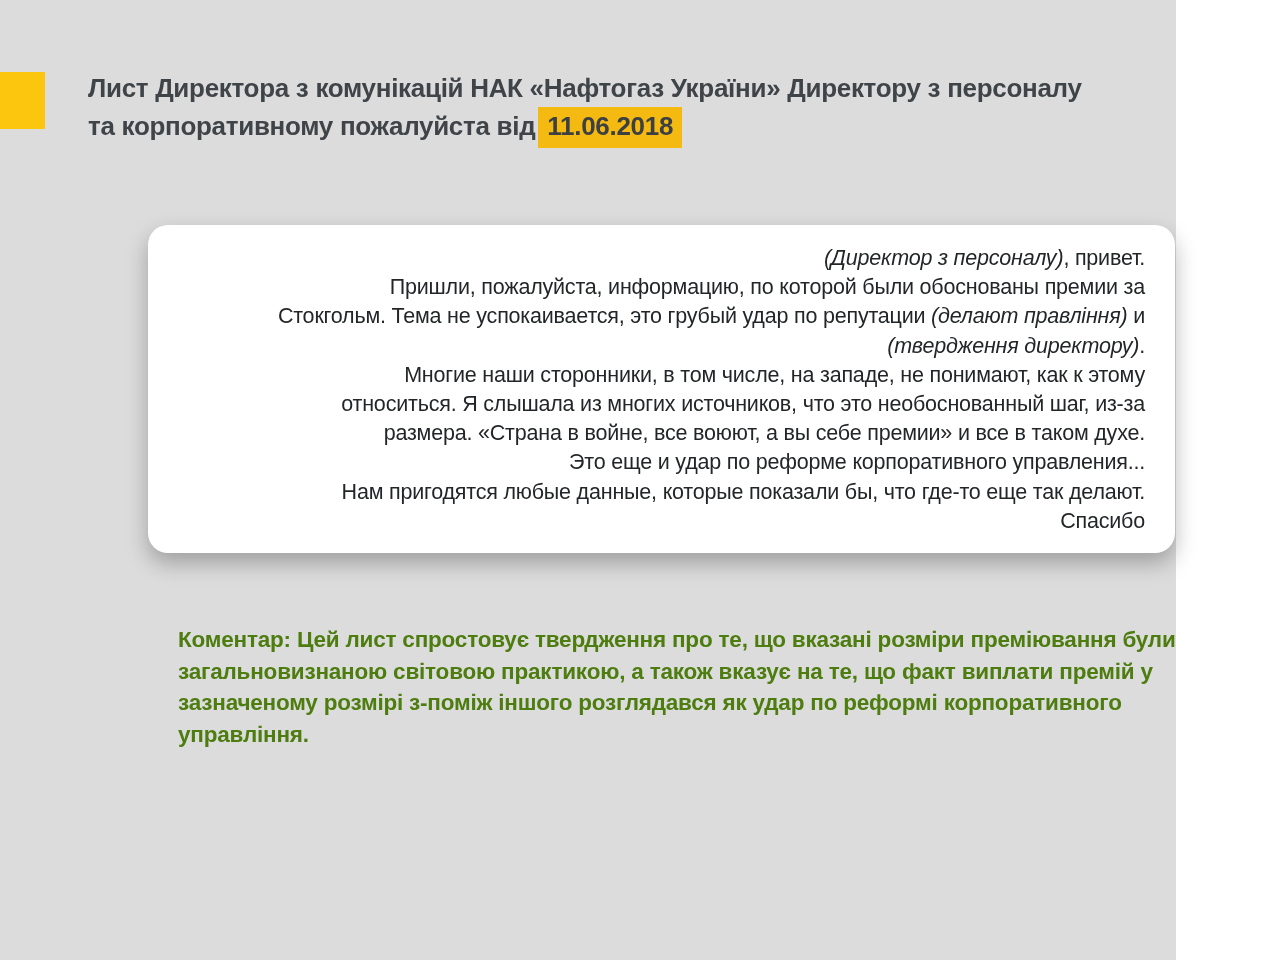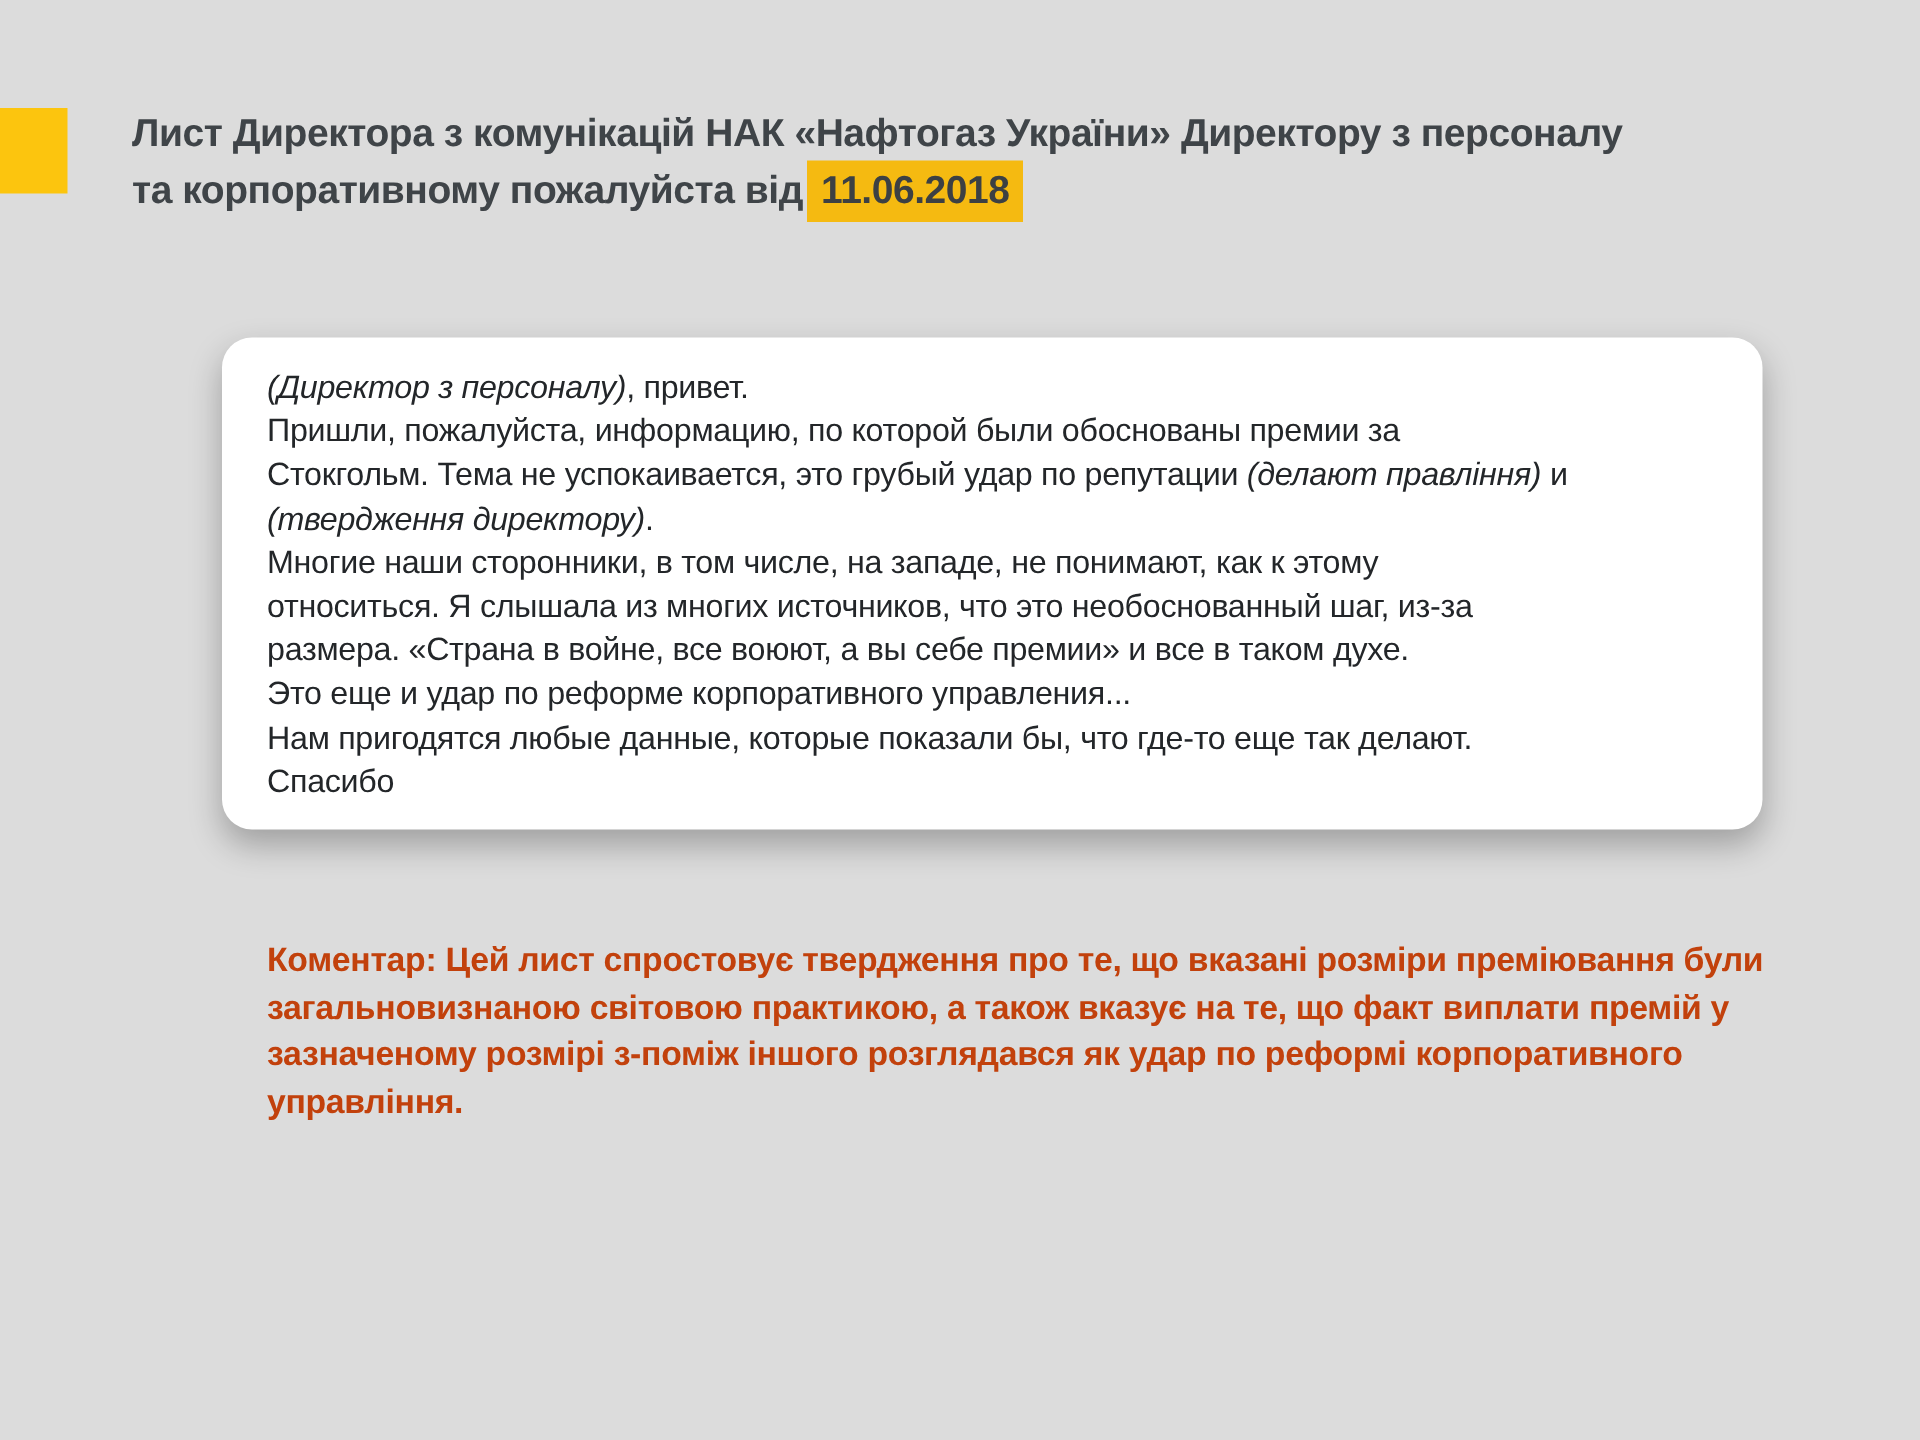--- a/index.html
+++ b/index.html
@@ -1,33 +1,33 @@
 <!DOCTYPE html>
 <html><head>
 <meta charset="utf-8">
 <style>
   html,body{margin:0;padding:0;}
   body{width:1280px;height:960px;overflow:hidden;font-family:"Liberation Sans","DejaVu Sans",sans-serif;}
-  .stage{position:relative;width:1280px;height:960px;background:#dcdcdc;}
+  .stage{position:relative;width:1176px;height:960px;background:#dcdcdc;}
 
   .accent-square{position:absolute;left:0;top:72px;width:45px;height:57px;}
 
   .title{position:absolute;left:88px;top:70px;width:1150px;margin:0;
          font-size:26px;font-weight:700;color:#3f4448;line-height:37px;letter-spacing:-0.3px;}
   .t-line{display:block;white-space:nowrap;}
   .date-hl{display:inline-block;padding:1px 9px 3px;margin-left:3px;color:#3c4043;text-align:center;}
 
   .card{position:absolute;left:148px;top:225px;width:1027px;height:328px;background:#ffffff;
-        border-radius:20px;box-shadow:0 10px 22px rgba(0,0,0,0.28);}
+        border-radius:20px;box-shadow:0 10px 22px rgba(0,0,0,0.28);text-align:right;}
   .letter{padding:19px 30px;font-size:21.5px;line-height:29.2px;color:#232629;
           white-space:pre-line;letter-spacing:-0.2px;}
   .letter .it{font-style:italic;}
 
   .comment{position:absolute;left:178px;top:624px;width:1012px;margin:0;
-           font-size:22.5px;font-weight:700;color:#c2410c;line-height:31.5px;letter-spacing:-0.2px;}
+           font-size:22.5px;font-weight:700;color:#4d7c0f;line-height:31.5px;letter-spacing:-0.2px;}
   .c-label{font-weight:700;}
 
   .footer-logos{position:absolute;left:0;top:820px;width:1280px;height:120px;}
 </style>
 </head>
 <body>
 
 <div class="stage">
 
   <div class="accent-square" style="background: rgb(252, 197, 14);"></div>

